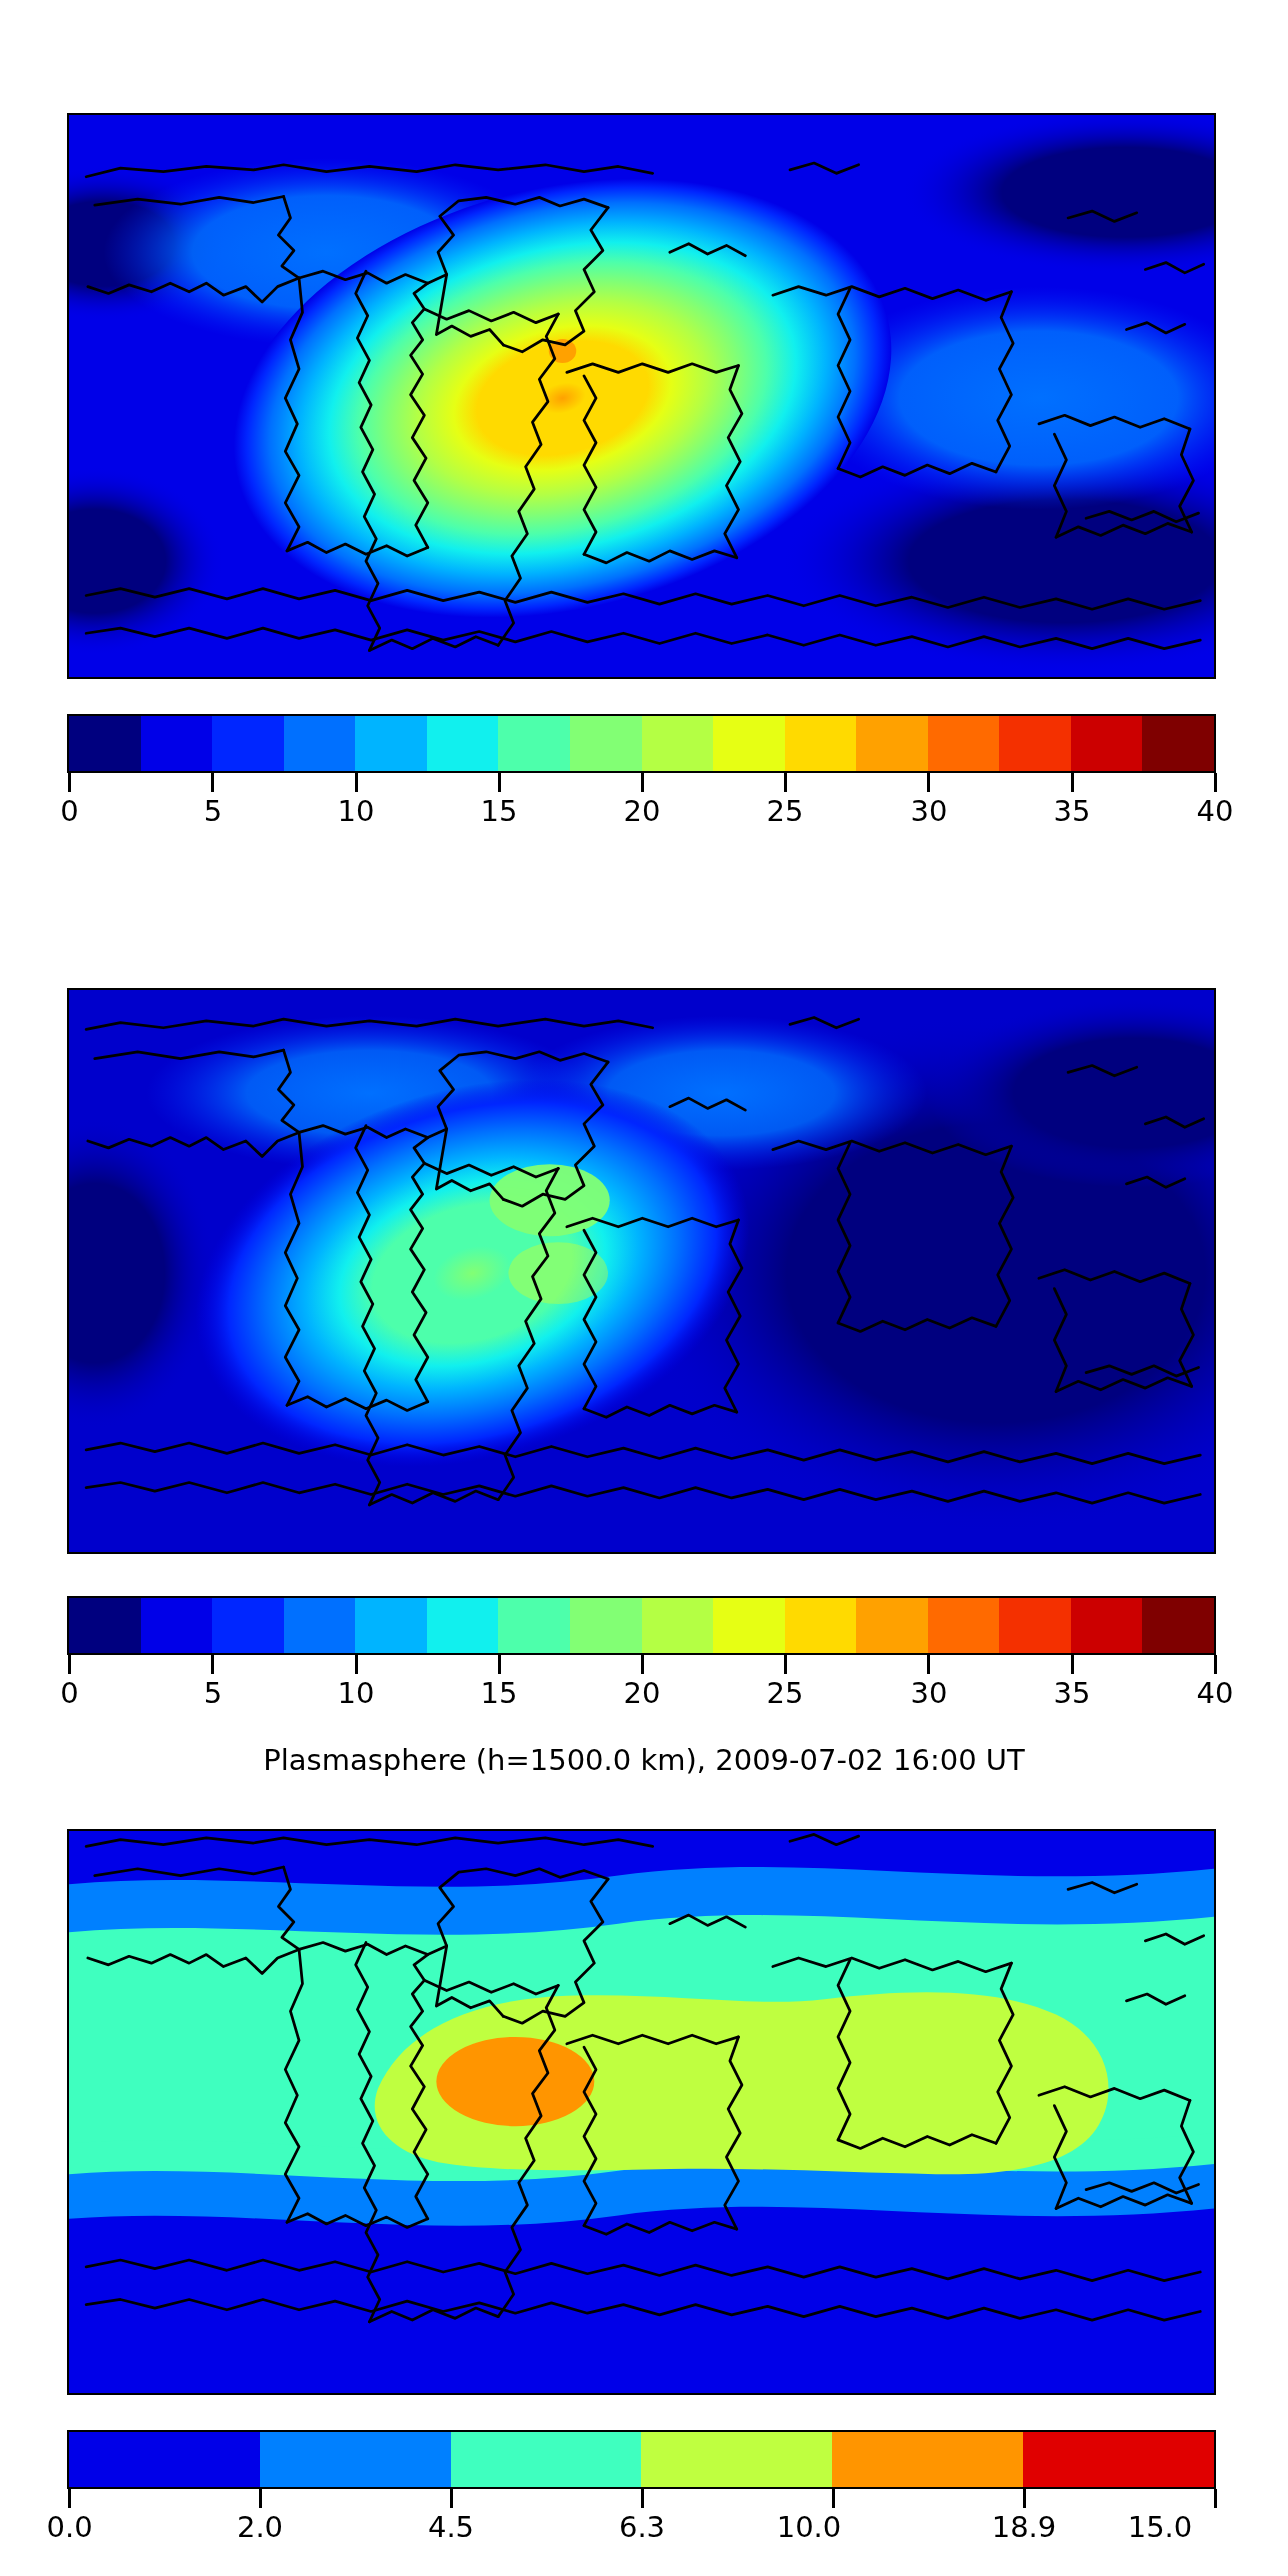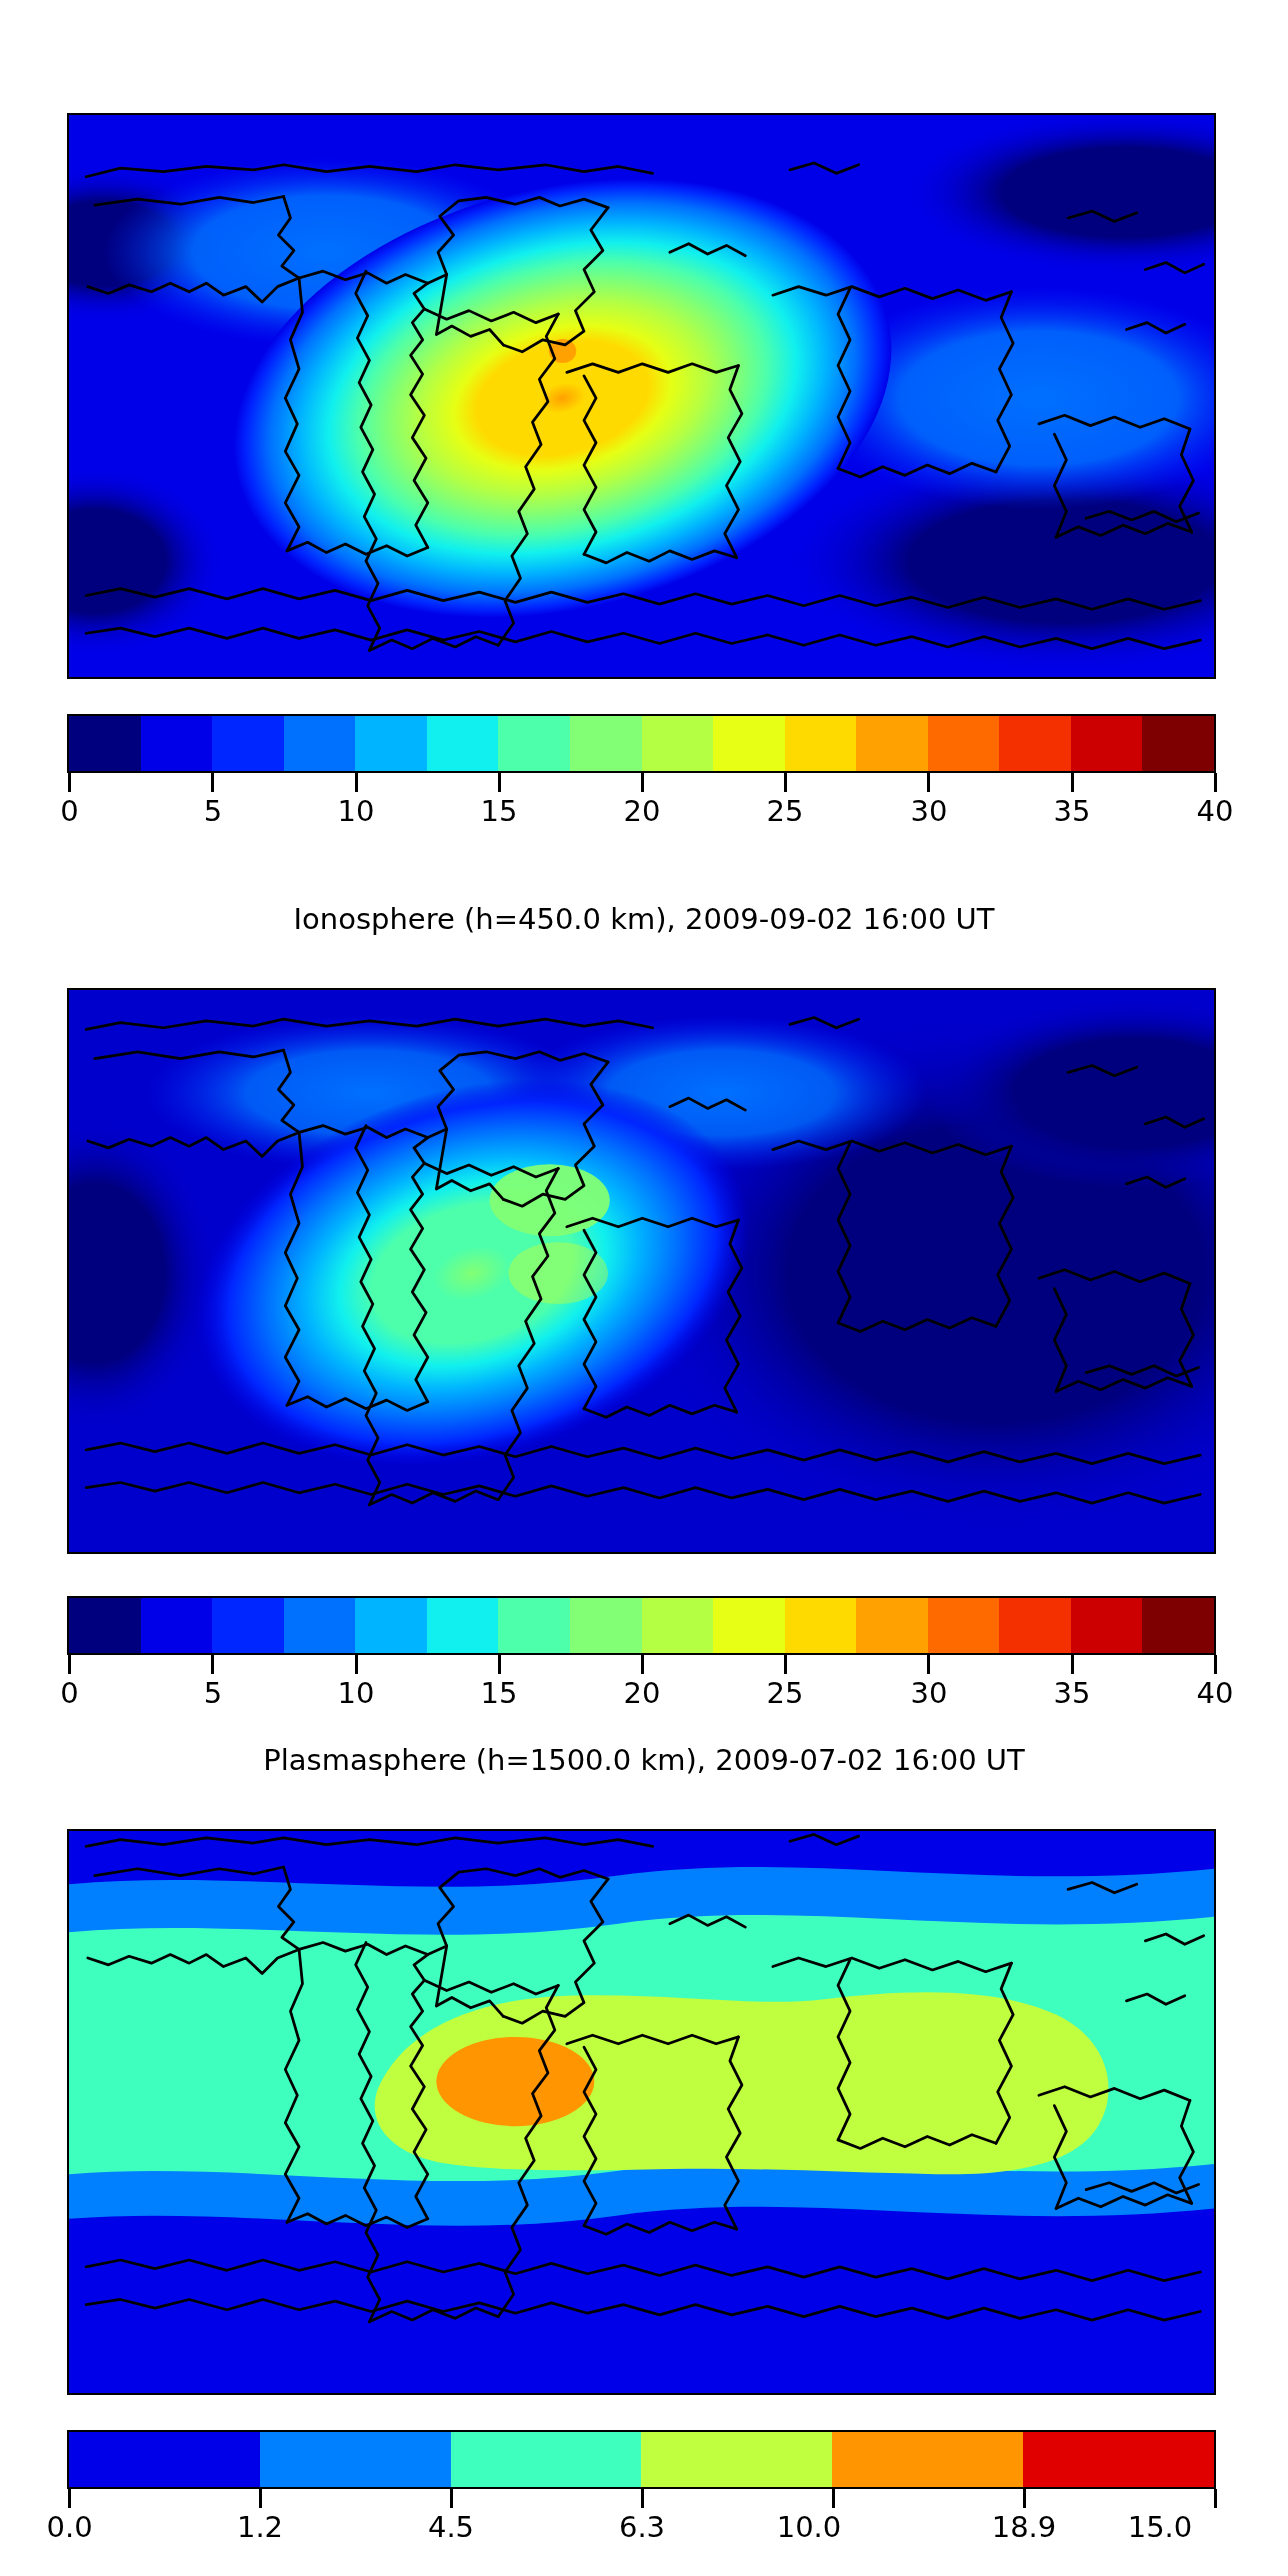--- a/index.html
+++ b/index.html
@@ -172,21 +172,20 @@
           <u style="left: 575px;">20</u>
           <u style="left: 718px;">25</u>
           <u style="left: 862px;">30</u>
           <u style="left: 1005px;">35</u>
           <u style="left: 1148px;">40</u>
         </div>
     </div>
   </div>
 
   <div class="panel" style="top:859px;height:859px;">
-    <div class="panel-title" style="top:43px;">Ionosphere  (h=450.0 km), 2009-09-02 16:00 UT</div>
 
     <div class="map-frame" style="top:129px;height:562px;">
       <div class="map-inner">
         <svg class="map-svg" viewBox="0 0 1334 655" preserveAspectRatio="none">
           <defs>
             <radialGradient id="g2main" cx="50%" cy="50%" r="50%">
               <stop offset="0%" stop-color="#82FF74"></stop>
               <stop offset="14%" stop-color="#4DFFAB"></stop>
               <stop offset="36%" stop-color="#4DFFAB"></stop>
               <stop offset="48%" stop-color="#11F0EE"></stop>
@@ -389,21 +388,21 @@
           <i style="left: 1.3px;"></i>
           <i style="left: 192px;"></i>
           <i style="left: 383px;"></i>
           <i style="left: 574px;"></i>
           <i style="left: 765px;"></i>
           <i style="left: 956px;"></i>
           <i style="left: 1147px;"></i>
         </div>
       <div class="tlabels" id="tl2">
           <u style="left: 2.6px;">0.0</u>
-          <u style="left: 193px;">1.2</u>
+          <u style="left: 193px;">2.0</u>
           <u style="left: 384px;">4.5</u>
           <u style="left: 575px;">6.3</u>
           <u style="left: 742px;">10.0</u>
           <u style="left: 957px;">18.9</u>
           <u style="left: 1093px;">15.0</u>
         </div>
     </div>
   </div>
 
 </div>

